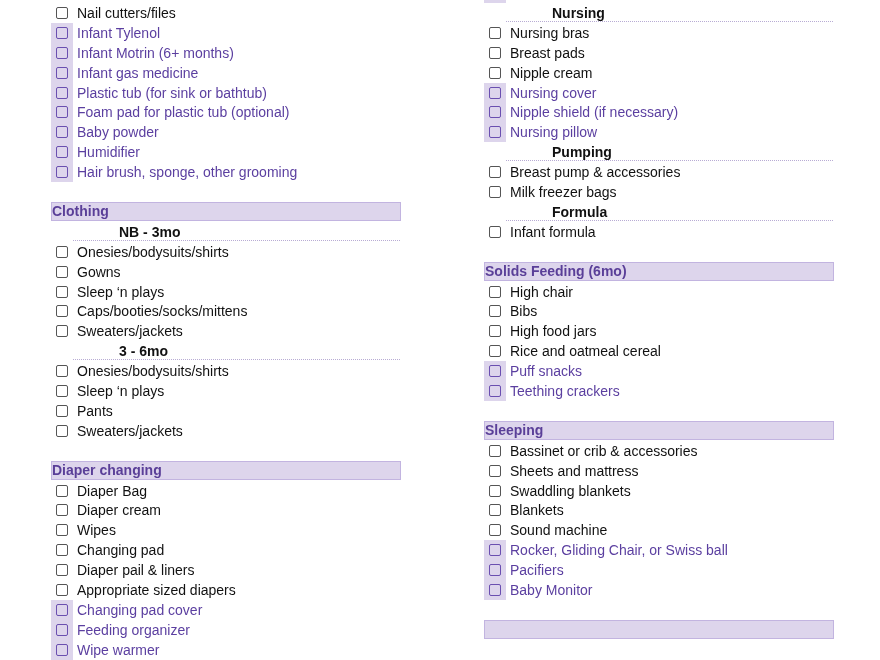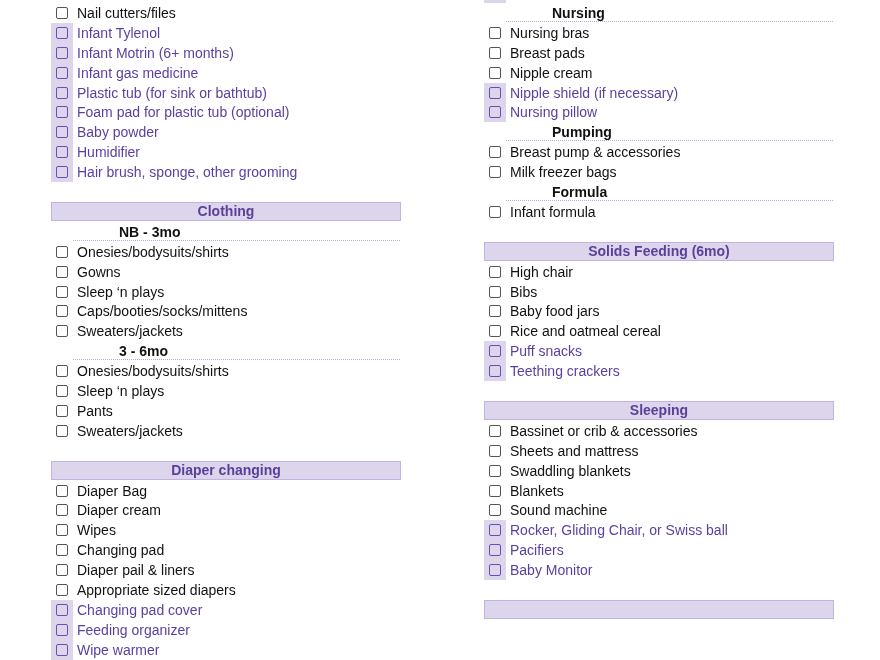--- a/index.html
+++ b/index.html
@@ -7,21 +7,21 @@
   .col { position:absolute; width:350px; }
   .row { position:relative; height:19.9px; display:flex; align-items:center; font-size:14px; color:#111; }
   .row .cb { position:absolute; left:5px; top:4px; width:10px; height:10px; border:1.6px solid #555; border-radius:2px; background:#fff; }
   .row .txt { position:absolute; left:26px; white-space:nowrap; }
   .row.opt { color:#5b3fa0; }
   .row.opt .cb { border-color:#6a4fb0; background:transparent; }
   .row.opt::before { content:""; position:absolute; left:0; top:0; width:22px; height:100%; background:#ddd5ec; }
   .sub { position:relative; height:19.9px; }
   .sub .lbl { position:absolute; left:26px; top:2px; font-weight:bold; font-size:14px; color:#111;margin-left:42px; }
   .sub::after { content:""; position:absolute; left:22px; right:1px; bottom:1px; border-bottom:1px dotted #b8acd4; }
-  .hdr { position:relative; height:19px; background:#ddd5ec; border:1.5px solid #c2b4e0; box-sizing:border-box; text-align:center; font-weight:bold; font-size:14px; color:#5a3f98; line-height:17px; margin-bottom:1px; }
+  .hdr { position:relative; height:19px; background:#ddd5ec; border:1.5px solid #c2b4e0; box-sizing:border-box; font-weight:bold; font-size:14px; color:#5a3f98; line-height:17px; margin-bottom:1px; }
   .gap { height:19.9px; }
 </style>
 </head>
 <body>
 
 <div class="col" id="left-col" style="left:51px; top:3px;">
   <div id="left-top">
       <div class="row">
         <span class="cb"></span>
         <span class="txt">Nail cutters/files</span>
@@ -160,20 +160,24 @@
       <div class="row">
         <span class="cb"></span>
         <span class="txt">Breast pads</span>
       </div>
       <div class="row">
         <span class="cb"></span>
         <span class="txt">Nipple cream</span>
       </div>
       <div class="row opt">
         <span class="cb"></span>
+        <span class="txt">Nursing cover</span>
+      </div>
+      <div class="row opt">
+        <span class="cb"></span>
         <span class="txt">Nipple shield (if necessary)</span>
       </div>
       <div class="row opt">
         <span class="cb"></span>
         <span class="txt">Nursing pillow</span>
       </div>
       <div class="sub">
         <span class="lbl">Pumping</span>
       </div>
       <div class="row">
@@ -198,21 +202,21 @@
       <div class="row">
         <span class="cb"></span>
         <span class="txt">High chair</span>
       </div>
       <div class="row">
         <span class="cb"></span>
         <span class="txt">Bibs</span>
       </div>
       <div class="row">
         <span class="cb"></span>
-        <span class="txt">Baby food jars</span>
+        <span class="txt">High food jars</span>
       </div>
       <div class="row">
         <span class="cb"></span>
         <span class="txt">Rice and oatmeal cereal</span>
       </div>
       <div class="row opt">
         <span class="cb"></span>
         <span class="txt">Puff snacks</span>
       </div>
       <div class="row opt">

